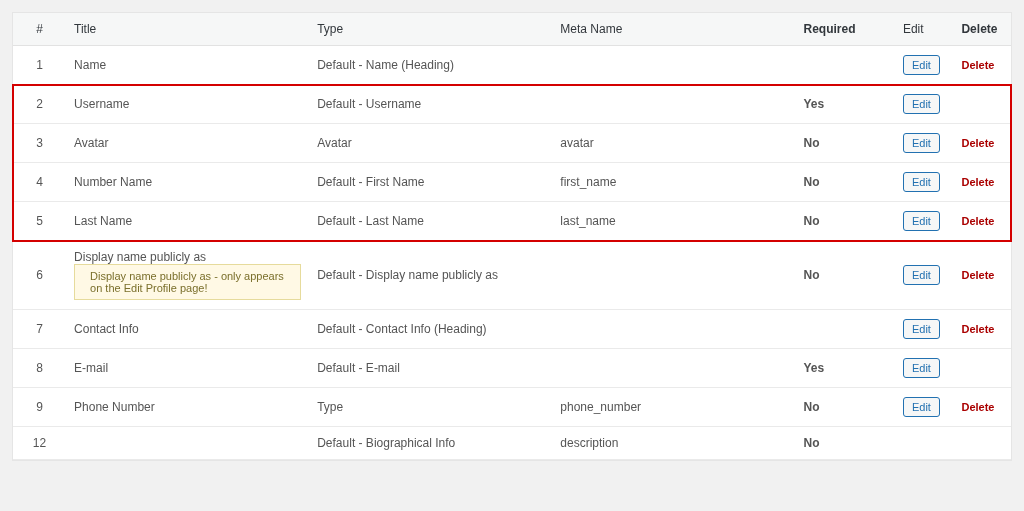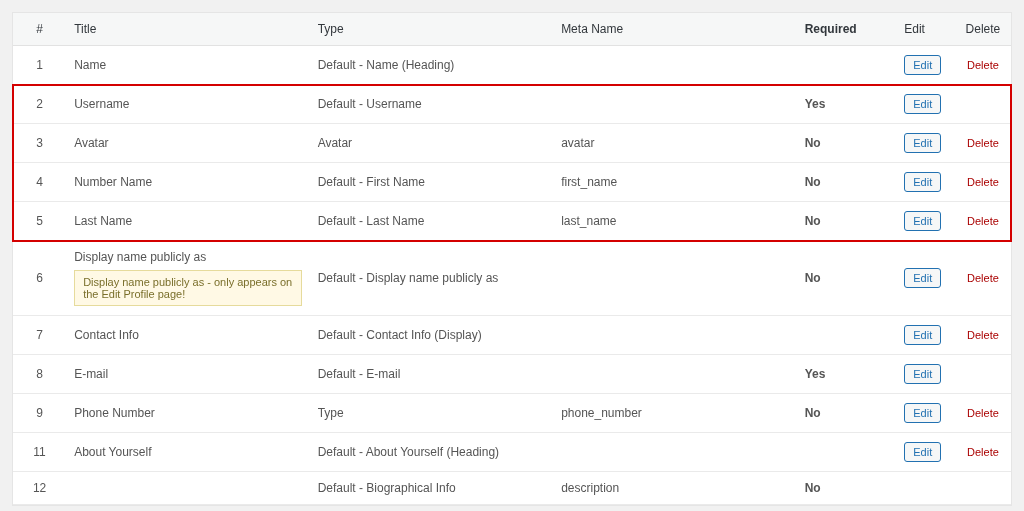--- a/index.html
+++ b/index.html
@@ -8,37 +8,36 @@
     table { width: 100%; border-collapse: collapse; }
     thead { background: #f6f7f7; }
     th { text-align: left; padding: 9px 8px; font-weight: 400; color: #32373c; border-bottom: 1px solid #e2e2e2; }
     td { padding: 9px 8px; border-bottom: 1px solid #eaeaea; vertical-align: middle; color: #555; }
     .col-num { width: 48px; text-align: center; }
     .col-title { width: 220px; }
     .col-type { width: 220px; }
     .col-meta { width: 220px; }
     .col-req { width: 90px; font-weight: bold; }
     .col-edit { width: 48px; text-align: left; }
-    .col-del { width: 48px; text-align: center; }
+    .col-del { width: 48px; text-align: left; font-weight: bold; }
     .edit-btn {
       display: inline-block;
       border: 1px solid #2271b1;
       background: #f6f7f7;
       color: #2271b1;
       padding: 3px 8px;
       border-radius: 3px;
       font-size: 11px;
       cursor: pointer;
     }
     .del-link { color: #a00; cursor: pointer; font-size: 11px; }
     .note {
       background: #fff9e5;
       border: 1px solid #e6db9c;
-      padding: 5px 8px;
-      margin-top: 6px;
+      padding: 5px 15px;
       font-size: 11px;
       color: #7a6f2b;
       display: inline-block;
     }
     .highlight-box {
       position: absolute;
       border: 2px solid #d40000;
       pointer-events: none;
       z-index: 5;
     }
@@ -124,21 +123,21 @@
             <td class="col-meta"></td>
             <td class="col-req">No</td>
             <td class="col-edit"><span class="edit-btn">Edit</span></td>
             <td class="col-del"><span class="del-link">Delete</span></td>
           </tr>
           <tr>
             <td class="col-num">7</td>
             <td class="col-title">
               <div>Contact Info</div>
             </td>
-            <td class="col-type">Default - Contact Info (Display)</td>
+            <td class="col-type">Default - Contact Info (Heading)</td>
             <td class="col-meta"></td>
             <td class="col-req"></td>
             <td class="col-edit"><span class="edit-btn">Edit</span></td>
             <td class="col-del"><span class="del-link">Delete</span></td>
           </tr>
           <tr>
             <td class="col-num">8</td>
             <td class="col-title">
               <div>E-mail</div>
             </td>
@@ -153,31 +152,20 @@
             <td class="col-title">
               <div>Phone Number</div>
             </td>
             <td class="col-type">Type</td>
             <td class="col-meta">phone_number</td>
             <td class="col-req">No</td>
             <td class="col-edit"><span class="edit-btn">Edit</span></td>
             <td class="col-del"><span class="del-link">Delete</span></td>
           </tr>
           <tr>
-            <td class="col-num">11</td>
-            <td class="col-title">
-              <div>About Yourself</div>
-            </td>
-            <td class="col-type">Default - About Yourself (Heading)</td>
-            <td class="col-meta"></td>
-            <td class="col-req"></td>
-            <td class="col-edit"><span class="edit-btn">Edit</span></td>
-            <td class="col-del"><span class="del-link">Delete</span></td>
-          </tr>
-          <tr>
             <td class="col-num">12</td>
             <td class="col-title"></td>
             <td class="col-type">Default - Biographical Info</td>
             <td class="col-meta">description</td>
             <td class="col-req">No</td>
             <td class="col-edit"></td>
             <td class="col-del"></td>
           </tr>
         </tbody>
     </table>

